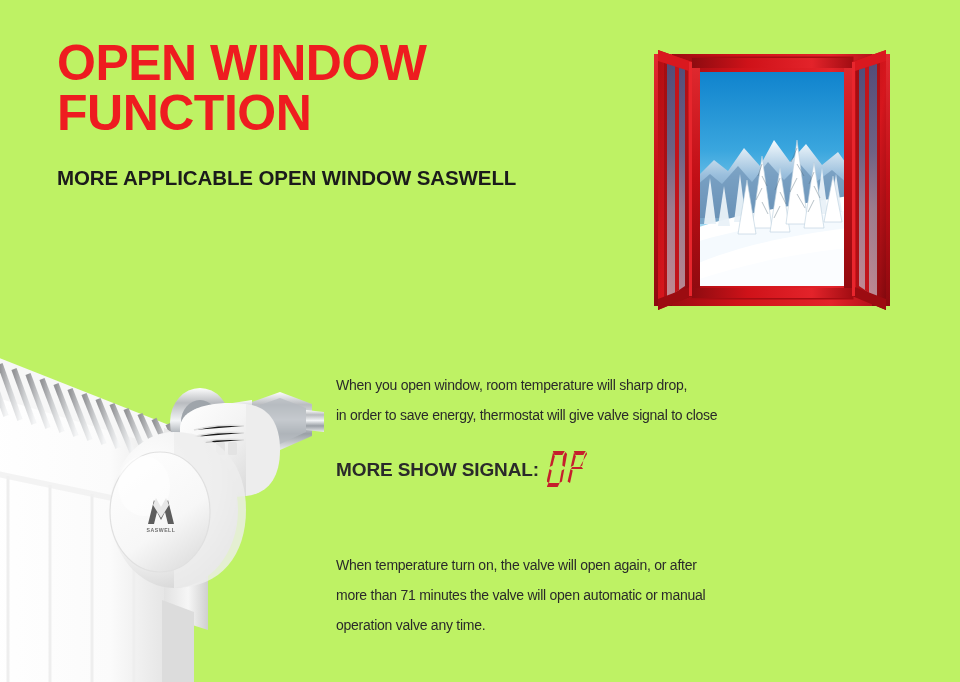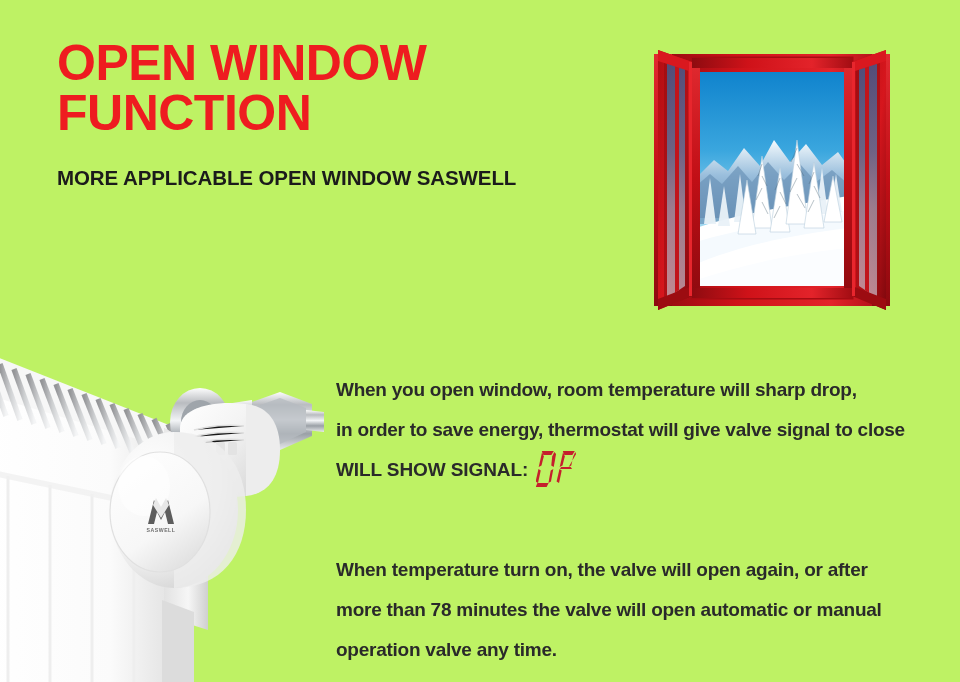--- a/index.html
+++ b/index.html
@@ -47,23 +47,23 @@
     top: 201px;
     font-size: 20.5px;
     font-weight: bold;
     color: #1b1b1b;
     letter-spacing: -0.2px;
   }
 
   
   .para {
     position: absolute;
-    font-size: 19px;
-    line-height: 40px;
-    font-weight: bold;
+    font-size: 14px;
+    line-height: 30px;
+    font-weight: normal;
     color: #2a2a2a;
     letter-spacing: -0.25px;
     white-space: pre-line;
   }
   .para-top { left: 336px; top: 370px; width: 620px; }
   .para-bottom { left: 336px; top: 550px; width: 620px; }
 
   .signal-line {
     position: absolute;
     left: 336px;
@@ -230,21 +230,21 @@
       <path d="M196 30 L204 30 L204 270 L196 270 Z" fill="url(#redB)"></path>
       <path d="M44 30 L204 30 L204 40 L44 40 Z" fill="url(#redA)"></path>
       <path d="M44 260 L204 260 L204 270 L44 270 Z" fill="url(#redA)"></path>
     </svg>
   </div>
 
   <div class="para para-top">When you open window, room temperature will sharp drop,
 in order to save energy, thermostat will give valve signal to close</div>
 
   <div class="signal-line">
-    <span class="signal-label">WILL SHOW SIGNAL:</span>
+    <span class="signal-label">MORE SHOW SIGNAL:</span>
     <span class="seg-display">
       <svg width="48" height="40" viewBox="0 0 48 40" xmlns="http://www.w3.org/2000/svg" aria-label="OP">
         <g fill="#c51f2c" transform="skewX(-6)">
 
           <polygon points="6,2 18,2 16,6 8,6"></polygon>
           <polygon points="18.6,3 17,7.6 17,16.4 19.6,18 20.6,5"></polygon>
           <polygon points="17,21.6 19.4,20 18.4,32.4 16,34"></polygon>
           <polygon points="5,34 16.2,34 14.6,38 3.6,38"></polygon>
           <polygon points="4.6,20 7,21.6 5.6,34 3,32.4"></polygon>
           <polygon points="6.4,3 8.6,7.6 7.2,16.4 4.6,18"></polygon>
@@ -253,21 +253,21 @@
           <polygon points="39.6,3 38,7.6 37,16.4 34.6,18 40.6,5"></polygon>
           <polygon points="25.6,20 28,21.6 26.6,34 24,32.4"></polygon>
           <polygon points="27.4,3 29.6,7.6 28.2,16.4 25.6,18"></polygon>
           <polygon points="27,18 36.6,18 38.2,20 26,20"></polygon>
         </g>
       </svg>
     </span>
   </div>
 
   <div class="para para-bottom">When temperature turn on, the valve will open again, or after
-more than 78 minutes the valve will open automatic or manual
+more than 71 minutes the valve will open automatic or manual
 operation valve any time.</div>
 
   <div class="radiator-art">
     <svg width="330" height="382" viewBox="0 0 330 382" xmlns="http://www.w3.org/2000/svg">
       <defs>
         <linearGradient id="radPanel" x1="0" y1="0" x2="1" y2="0">
           <stop offset="0%" stop-color="#ffffff"></stop>
           <stop offset="70%" stop-color="#fbfbfb"></stop>
           <stop offset="100%" stop-color="#e6e6e6"></stop>
         </linearGradient>

